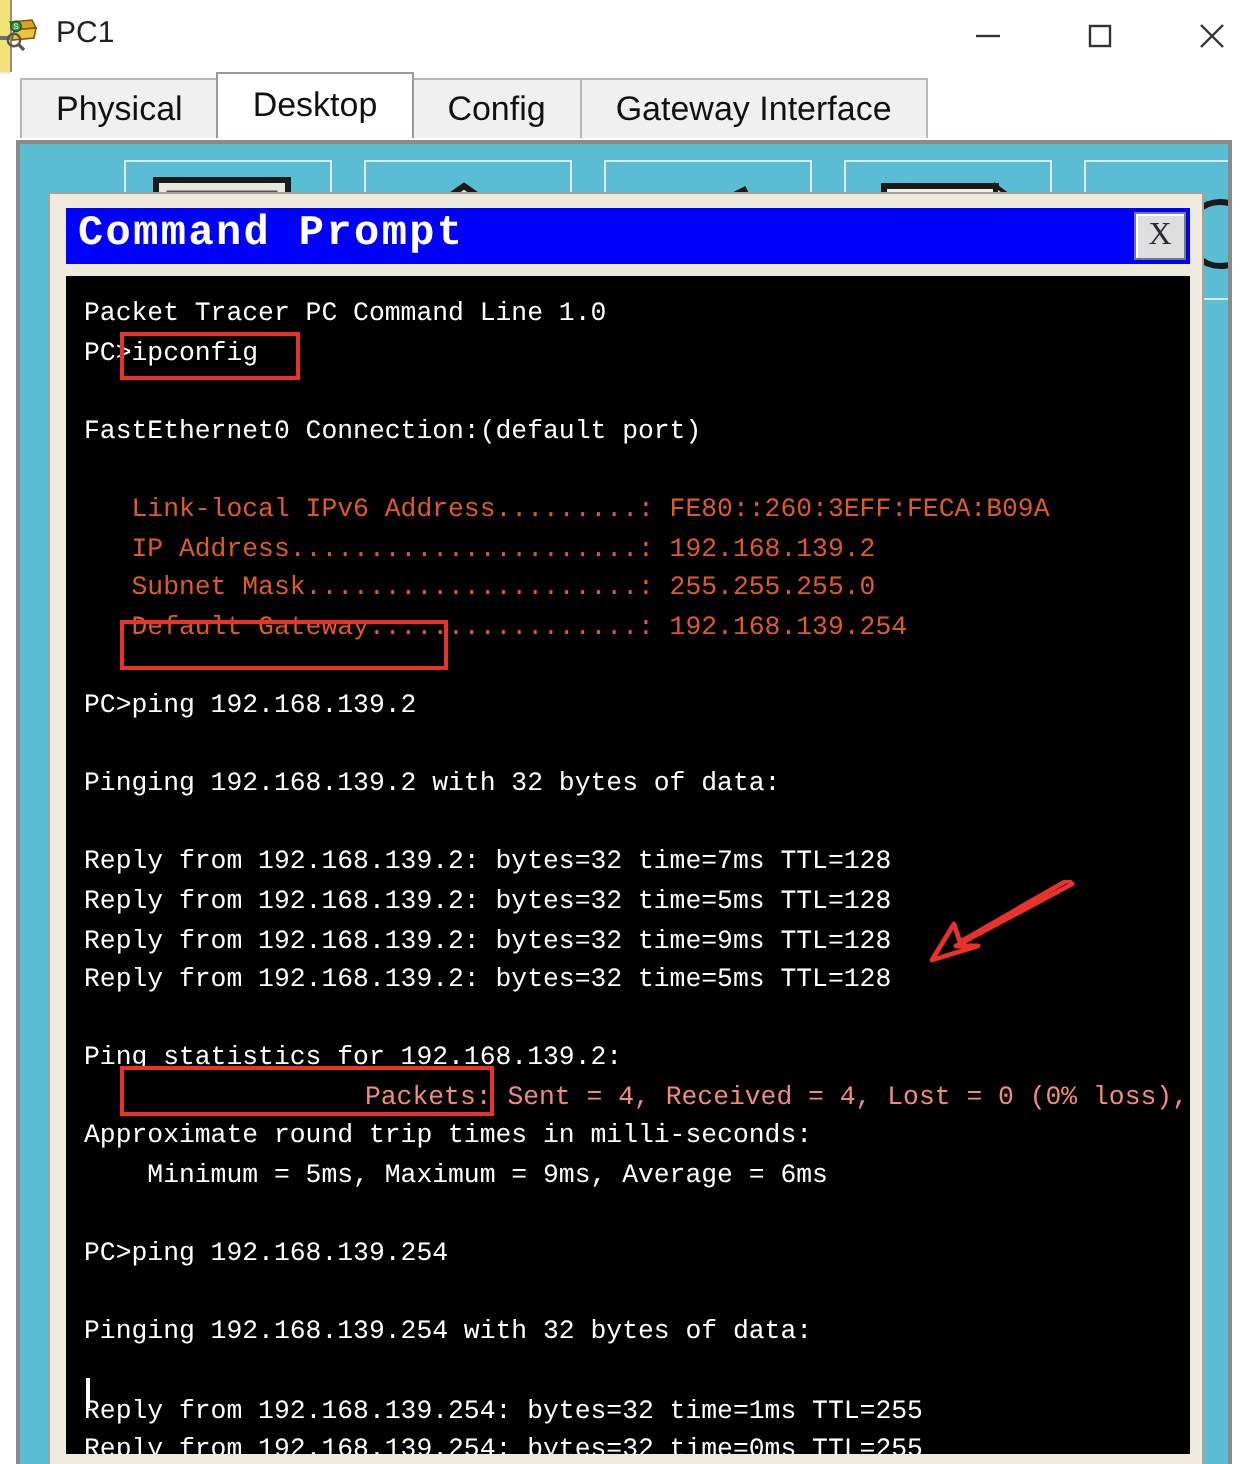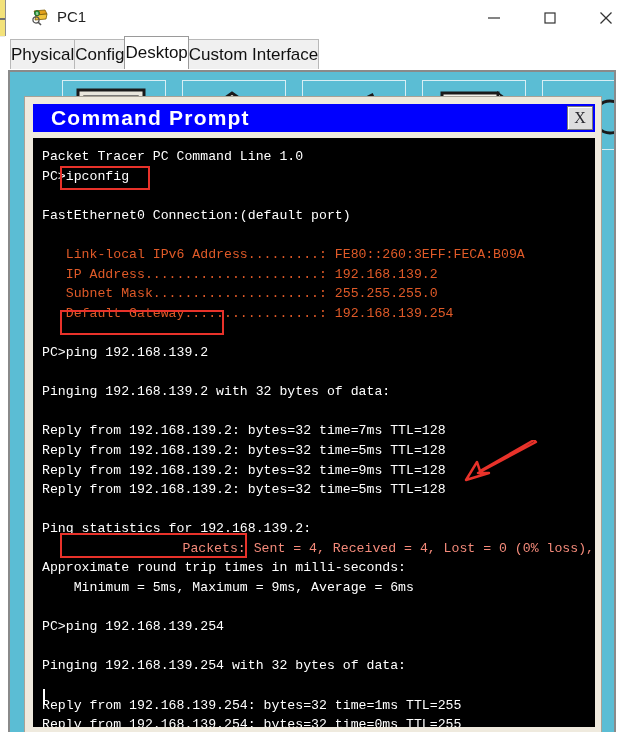--- a/index.html
+++ b/index.html
@@ -26,21 +26,21 @@
   
   #titlebar {
     position: absolute;
     left: 0; top: 0;
     width: 623px; height: 36px;
     background: #ffffff;
     border-bottom: 1px solid #e8e8e8;
   }
   #titlebar-left {
     position: absolute;
-    left: 30px; top: 7px;
+    left: 1px; top: 7px;
     display: flex; align-items: center; gap: 7px;
   }
   #app-icon {
     width: 20px; height: 20px;
     position: relative;
   }
   #window-title {
     font-size: 15px;
     color: #222;
     font-family: "Liberation Sans", sans-serif;
@@ -81,21 +81,21 @@
   #tabs {
     position: absolute;
     left: 5px; top: 1px;
     display: flex;
     height: 32px;
     align-items: flex-end;
   }
   .tab {
     height: 30px;
     line-height: 30px;
-    padding: 0 0;
+    padding: 0 17px;
     font-size: 17px;
     color: #111;
     background: #f0f0f0;
     border: 1px solid #b8b8b8;
     border-bottom: none;
     margin-right: -1px;
     box-sizing: border-box;
     white-space: nowrap;
     font-family: "Liberation Sans", sans-serif;
   }
@@ -147,25 +147,25 @@
     position: absolute;
     left: 8px; top: 7px;
     width: 562px; height: 28px;
     background: #0000ff;
     display: flex;
     align-items: center;
     box-sizing: border-box;
   }
   #cmd-title {
     color: #ffffff;
-    font-family: Liberation Sans, sans-serif;
+    font-family: Liberation Mono, monospace;
     font-weight: bold;
     font-size: 21px;
     letter-spacing: 1.2px;
-    padding-left: 18px;
+    padding-left: 6px;
     line-height: 28px;
     white-space: pre;
   }
   #cmd-close {
     position: absolute;
     right: 2px; top: 2px;
     width: 26px; height: 24px;
     background: #dedede;
     border: 1px solid #7a7a7a;
     box-shadow: inset 1px 1px 0 #ffffff;
@@ -280,23 +280,23 @@
       <svg width="16" height="16" viewBox="0 0 16 16">
         <line x1="2.5" y1="2.5" x2="13.5" y2="13.5" stroke="#333" stroke-width="1.2"></line>
         <line x1="13.5" y1="2.5" x2="2.5" y2="13.5" stroke="#333" stroke-width="1.2"></line>
       </svg>
     </div>
   </div>
 
   <div id="tabstrip">
     <div id="tabs">
       <div class="tab">Physical</div>
+      <div class="tab active">Desktop</div>
       <div class="tab">Config</div>
-      <div class="tab active">Desktop</div>
-      <div class="tab">Custom Interface</div>
+      <div class="tab">Gateway Interface</div>
     </div>
   </div>
 
   <div id="desktop-panel">
 
     <div class="desk-icon-box" style="left:52px;">
       <svg class="desk-icon-glyph" viewBox="0 0 80 52">
         <rect x="4" y="3" width="66" height="42" fill="#e9e6dc" stroke="#1a1a1a" stroke-width="3"></rect>
         <rect x="10" y="9" width="54" height="30" fill="#cfd4d8" stroke="#555" stroke-width="1.5"></rect>
       </svg>

